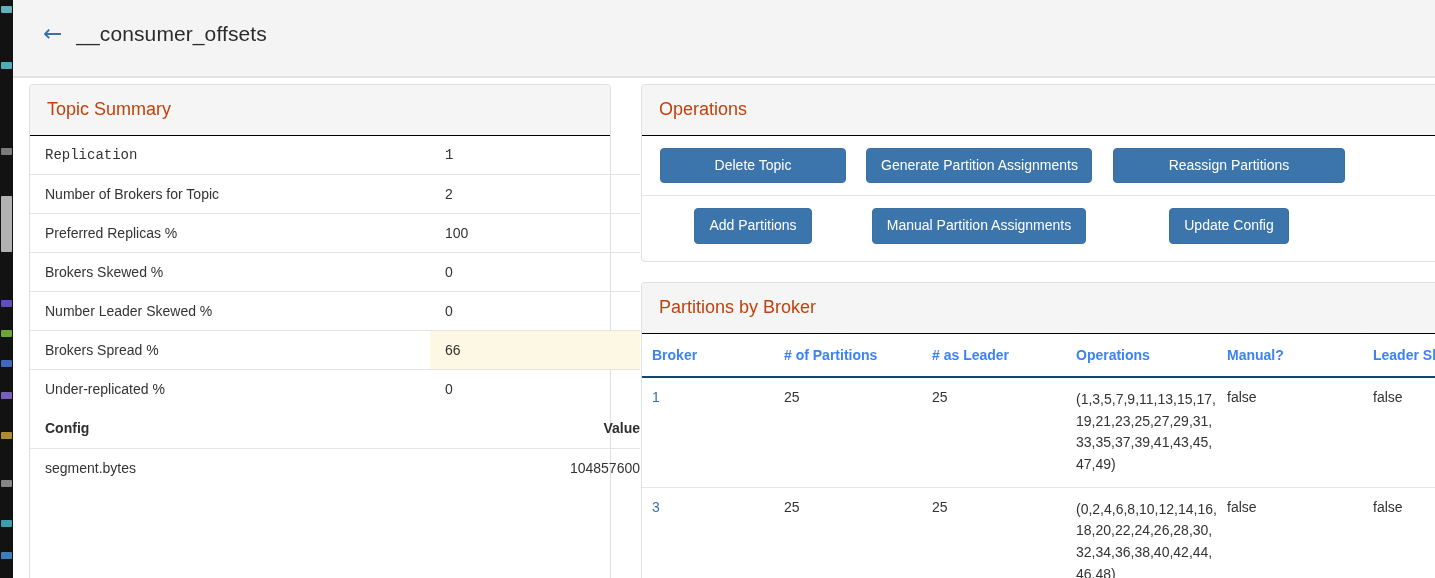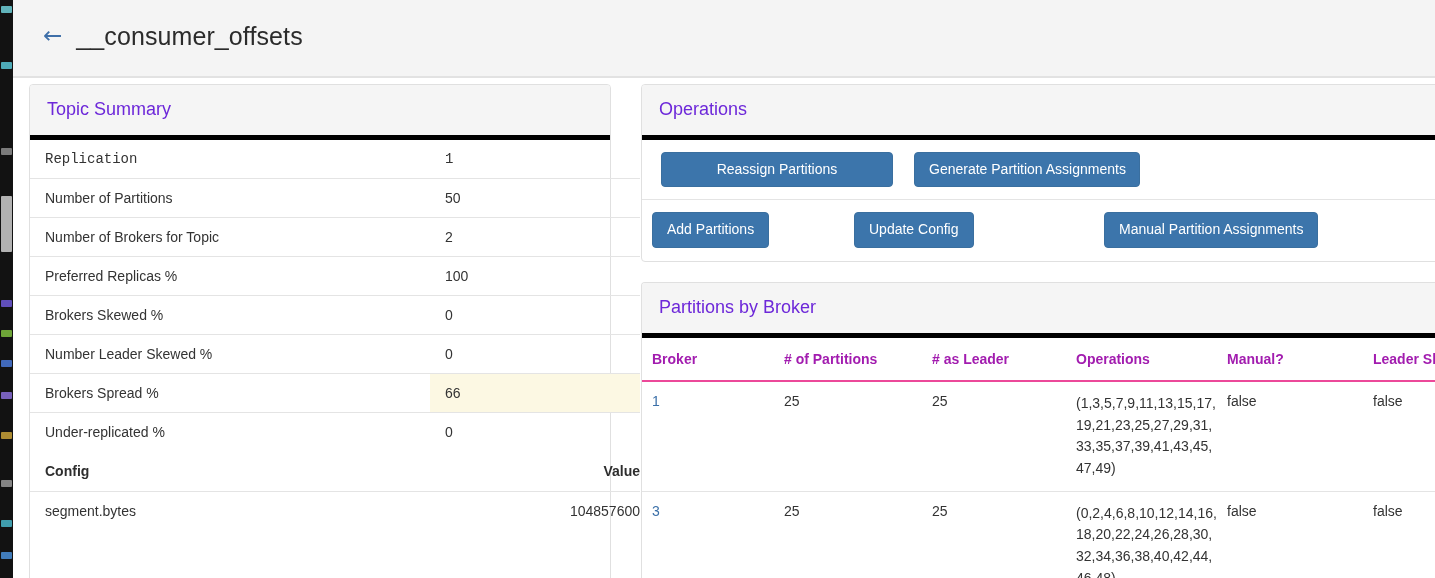--- a/index.html
+++ b/index.html
@@ -65,41 +65,41 @@
     color: #3e6fa8;
     font-size: 23px;
     line-height: 1;
     display: inline-block;
     cursor: pointer;
     font-family: "DejaVu Sans", sans-serif;
     position: relative;
     top: -1px;
   }
   .page-title {
-    font-size: 25px;
+    font-size: 21px;
     color: #2b2b2b;
     font-weight: 400;
     letter-spacing: .1px;
     white-space: nowrap;
   }
 
   
   .panel {
     position: absolute;
     background: #ffffff;
     border: 1px solid #e0e0e0;
     border-radius: 4px;
     box-sizing: border-box;
   }
   .panel-head {
     background: #f5f5f5;
-    border-bottom: 5px solid #000000;
+    border-bottom: 1px solid #000000;
     padding: 14px 17px 15px 17px;
     font-size: 18px;
-    color: #6d28d9;
+    color: #c2410c;
     font-weight: 400;
     border-radius: 3px 3px 0 0;
   }
 
   
   #summary-panel {
     left: 16px; top: 84px;
     width: 582px; height: 520px;
   }
   table.kv {
@@ -142,21 +142,21 @@
   }
   .btn-row.second { border-top: 1px solid #e4e4e4; }
   .btn-cell {
     flex: 0 0 auto;
     display: flex;
     justify-content: center;
   }
   .btn-cell.c1 { width: 202px; }
   .btn-cell.c2 { width: 250px; }
   .btn-cell.c3 { width: 250px; }
-  .btn-cell.lefty { justify-content: flex-start; }
+  .btn-cell.lefty { justify-content: center; }
   .btn {
     background: #3c75ab;
     border: 1px solid #3a6f9f;
     color: #ffffff;
     font-size: 14px;
     font-family: "Liberation Sans", sans-serif;
     padding: 9px 14px;
     border-radius: 4px;
     cursor: pointer;
     white-space: nowrap;
@@ -176,23 +176,23 @@
   }
   table.pbb {
     width: 100%;
     border-collapse: collapse;
     table-layout: fixed;
     font-size: 14px;
   }
   table.pbb th {
     text-align: left;
     font-weight: bold;
-    color: #a21caf;
+    color: #3b82f6;
     padding: 13px 0 13px 10px;
-    border-bottom: 2px solid #ec4899;
+    border-bottom: 2px solid #0c4a6e;
     white-space: nowrap;
   }
   table.pbb td {
     padding: 11px 0 11px 10px;
     border-top: 1px solid #e4e4e4;
     vertical-align: top;
     color: #333;
   }
   table.pbb tr:first-child td { border-top: none; }
   .col-broker   { width: 122px; }
@@ -240,24 +240,20 @@
 
   <div class="panel" id="summary-panel">
     <div class="panel-head">Topic Summary</div>
     <table class="kv">
       <tbody id="summary-rows">
           <tr>
             <td class="k">Replication</td>
             <td class="v">1</td>
           </tr>
           <tr>
-            <td class="k">Number of Partitions</td>
-            <td class="v">50</td>
-          </tr>
-          <tr>
             <td class="k">Number of Brokers for Topic</td>
             <td class="v">2</td>
           </tr>
           <tr>
             <td class="k">Preferred Replicas %</td>
             <td class="v">100</td>
           </tr>
           <tr>
             <td class="k">Brokers Skewed %</td>
             <td class="v">0</td>
@@ -283,36 +279,39 @@
             <td class="cv">104857600</td>
           </tr>
         </tbody>
     </table>
   </div>
 
   <div class="panel" id="ops-panel">
     <div class="panel-head">Operations</div>
     <div class="ops-body">
       <div class="btn-row first">
+        <div class="btn-cell c1">
+          <button class="btn wide">Delete Topic</button>
+        </div>
+        <div class="btn-cell c3">
+          <button class="btn wide3">Generate Partition Assignments</button>
+        </div>
         <div class="btn-cell c2">
           <button class="btn wide2">Reassign Partitions</button>
-        </div>
-        <div class="btn-cell c3">
-          <button class="btn wide3">Generate Partition Assignments</button>
         </div>
       </div>
       <div class="btn-row second">
         <div class="btn-cell c1 lefty">
           <button class="btn">Add Partitions</button>
         </div>
+        <div class="btn-cell c3 lefty">
+          <button class="btn">Manual Partition Assignments</button>
+        </div>
         <div class="btn-cell c2 lefty">
           <button class="btn">Update Config</button>
-        </div>
-        <div class="btn-cell c3 lefty">
-          <button class="btn">Manual Partition Assignments</button>
         </div>
       </div>
     </div>
   </div>
 
   <div class="panel" id="pbb-panel">
     <div class="panel-head">Partitions by Broker</div>
     <table class="pbb">
       <thead>
           <tr id="pbb-head">

